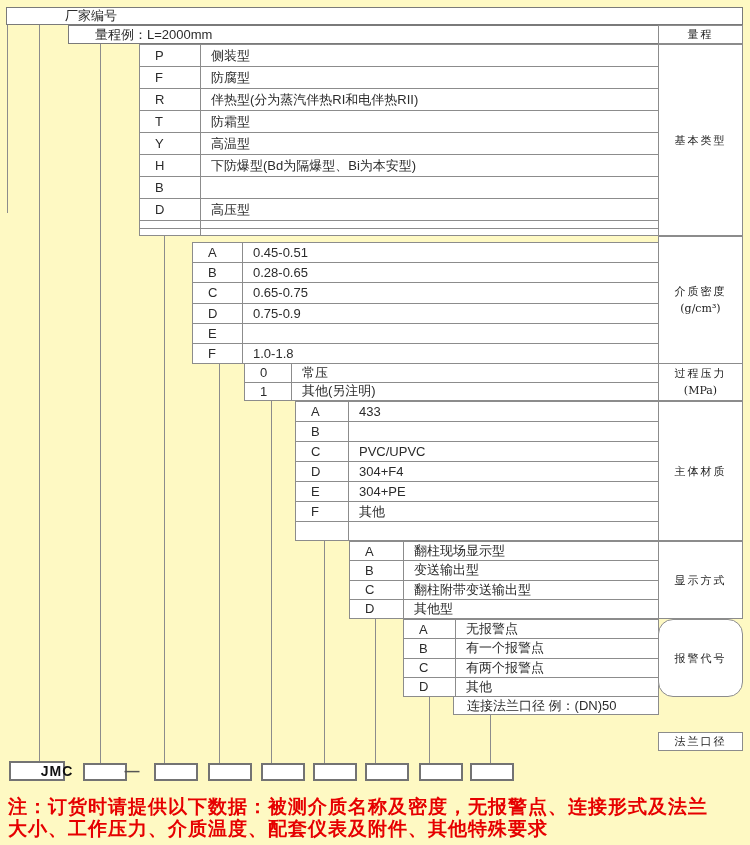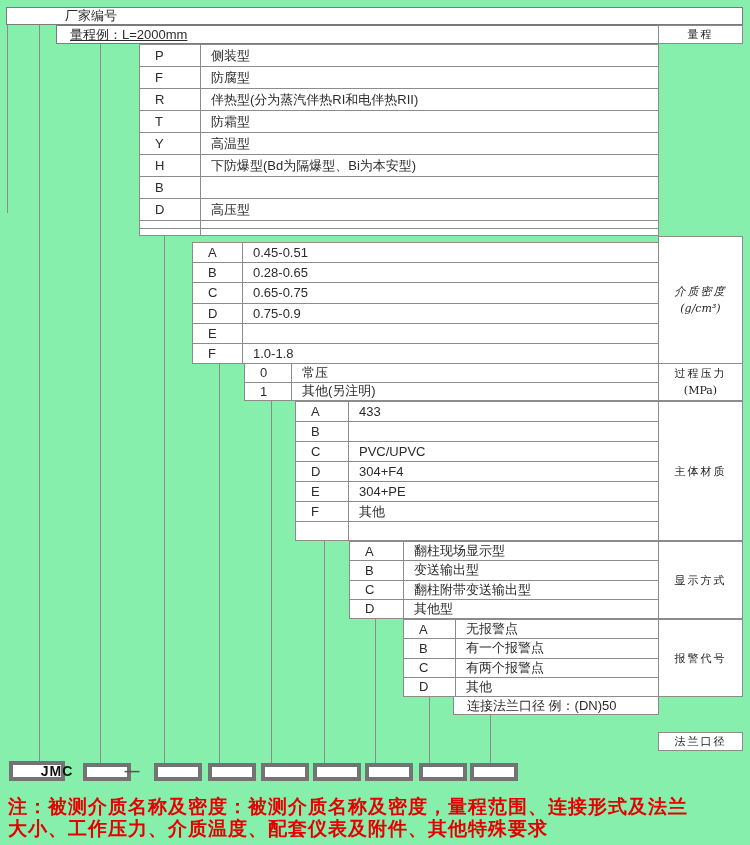--- a/index.html
+++ b/index.html
@@ -1,17 +1,17 @@
 <!DOCTYPE html>
 <html><head>
 <meta charset="utf-8">
 <style>
   html,body{margin:0;padding:0;background:#fff;}
   #stage{
-    position:relative;width:750px;height:845px;background:#86efac;
+    position:relative;width:750px;height:845px;background:#fef9c3;
     font-family:"Liberation Sans","DejaVu Sans",sans-serif;
     color:#2b2b2b;font-size:13px;overflow:hidden;
   }
   
   .hrow{
     position:absolute;box-sizing:border-box;border:1px solid #7a7a7a;
     display:flex;align-items:center;background:#fff;
   }
   
   .tbl{
@@ -45,21 +45,21 @@
     border:1px solid #8c8c8c;background:#fff;
     display:flex;flex-direction:column;align-items:center;justify-content:center;
     font-family:"DejaVu Serif","Liberation Serif",serif;
     font-size:11px;letter-spacing:2px;line-height:17px;color:#222;text-align:center;
   }
   .lbl .sub{letter-spacing:0;}
   
   .vline{position:absolute;width:1px;background:#8c8c8c;}
   
   .bbox{
-    position:absolute;box-sizing:border-box;border:4px solid #737373;background:#fff;padding-left:40px;
+    position:absolute;box-sizing:border-box;border:2px solid #737373;background:#fff;padding-left:40px;
   }
   .jmc{
     display:flex;align-items:center;justify-content:center;
     font-weight:bold;font-size:14px;letter-spacing:1px;color:#111;
   }
   .dash{
     position:absolute;font-weight:bold;color:#555;font-size:15px;
     line-height:18px;text-align:center;
   }
   
@@ -71,21 +71,21 @@
 </style>
 </head>
 <body>
 
 <div id="stage">
 
   <div class="hrow" style="left:6px;top:7px;width:737px;height:18px;padding-left:58px;">
     <span>厂家编号</span>
   </div>
 
-  <div class="hrow" style="left:56px;top:25px;width:675px;height:19px;padding-left:13px;text-decoration:underline;">
+  <div class="hrow" style="left:68px;top:25px;width:675px;height:19px;padding-left:26px;">
     <span>量程例：L=2000mm</span>
   </div>
   <div class="lbl" style="top:25px;height:19px;">
     <div>量程</div>
   </div>
 
   <div class="vline" style="left:7px;top:25px;height:188px;"></div>
 
   <div class="vline" style="left:39px;top:25px;height:737px;"></div>
   <div class="vline" style="left:100px;top:44px;height:719px;"></div>
@@ -131,20 +131,23 @@
       </div>
     <div class="row empty">
         <div class="cc"></div>
         <div class="dc"></div>
       </div>
     <div class="row empty">
         <div class="cc"></div>
         <div class="dc"></div>
       </div>
   </div>
+  <div class="lbl" style="top:44px;height:192px;">
+    <div>基本类型</div>
+  </div>
 
   <div class="tbl density" style="left:192px;top:242px;width:467px;height:122px;">
     <div class="row">
         <div class="cc">A</div>
         <div class="dc">0.45-0.51</div>
       </div>
     <div class="row">
         <div class="cc">B</div>
         <div class="dc">0.28-0.65</div>
       </div>
@@ -157,21 +160,21 @@
         <div class="dc">0.75-0.9</div>
       </div>
     <div class="row">
         <div class="cc">E</div>
       </div>
     <div class="row">
         <div class="cc">F</div>
         <div class="dc">1.0-1.8</div>
       </div>
   </div>
-  <div class="lbl" style="top:236px;height:128px;font-style:italic;">
+  <div class="lbl" style="top:236px;height:128px;">
     <div>介质密度</div>
     <div class="sub">(g/cm³)</div>
   </div>
 
   <div class="tbl pressure" style="left:244px;top:363px;width:415px;height:38px;">
     <div class="row">
         <div class="cc">0</div>
         <div class="dc">常压</div>
       </div>
     <div class="row">
@@ -250,21 +253,21 @@
       </div>
     <div class="row">
         <div class="cc">C</div>
         <div class="dc">有两个报警点</div>
       </div>
     <div class="row">
         <div class="cc">D</div>
         <div class="dc">其他</div>
       </div>
   </div>
-  <div class="lbl" style="top:619px;height:78px;">
+  <div class="lbl" style="top:619px;height:78px;border-radius:15px;">
     <div>报警代号</div>
   </div>
 
   <div class="tbl" style="left:453px;top:696px;width:206px;height:19px;">
     <div class="row" style="flex:1;">
       <div class="dc" style="padding-left:13px;text-align:right;">连接法兰口径 例：(DN)50</div>
     </div>
   </div>
   <div class="lbl" style="top:732px;height:19px;">
     <div>法兰口径</div>
@@ -275,17 +278,17 @@
   <div class="dash" style="left:120px;top:762px;width:24px;">—</div>
   <div class="bbox" style="left:154px;top:763px;width:21px;height:18px;"></div>
   <div class="bbox" style="left:208px;top:763px;width:21px;height:18px;"></div>
   <div class="bbox" style="left:261px;top:763px;width:21px;height:18px;"></div>
   <div class="bbox" style="left:313px;top:763px;width:21px;height:18px;"></div>
   <div class="bbox" style="left:365px;top:763px;width:22px;height:18px;"></div>
   <div class="bbox" style="left:419px;top:763px;width:21px;height:18px;"></div>
   <div class="bbox" style="left:470px;top:763px;width:39px;height:18px;"></div>
 
   <div class="note">
-    <div>注：被测介质名称及密度：被测介质名称及密度，量程范围、连接形式及法兰</div>
+    <div>注：订货时请提供以下数据：被测介质名称及密度，无报警点、连接形式及法兰</div>
     <div>大小、工作压力、介质温度、配套仪表及附件、其他特殊要求</div>
   </div>
 
 </div>
 
 </body></html>

